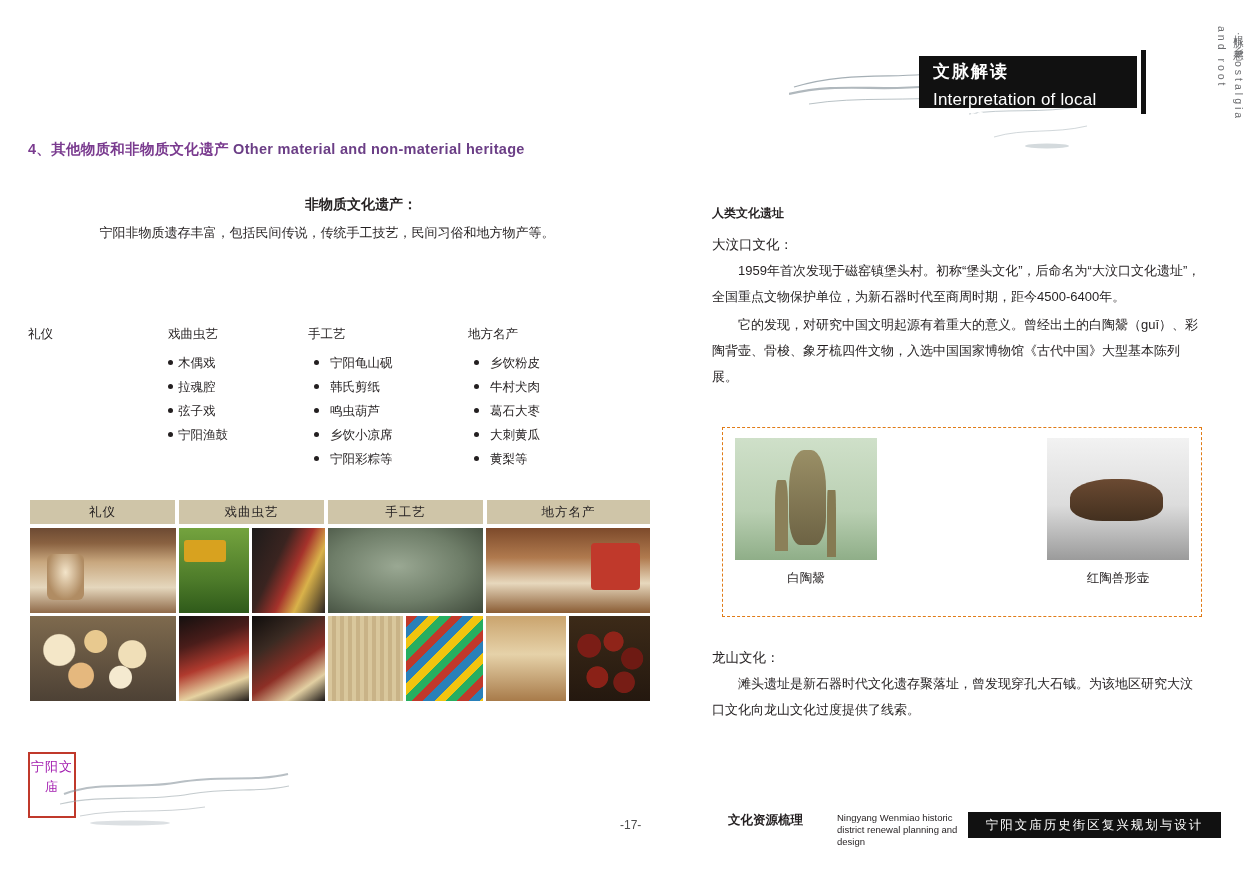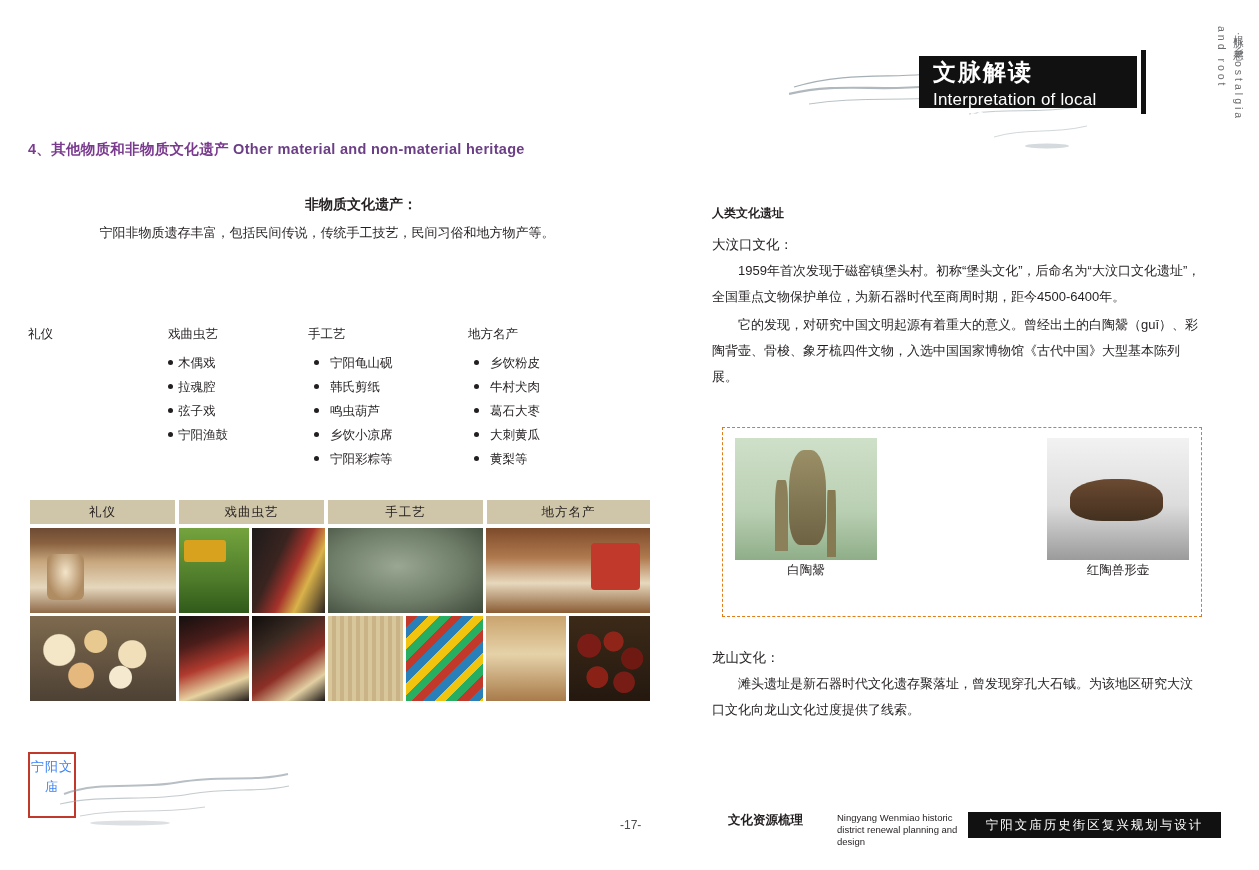--- a/index.html
+++ b/index.html
@@ -40,21 +40,21 @@
     top: 36px;
     left: 130px;
     width: 218px;
     height: 52px;
     background: #111111;
     color: #ffffff;
     padding: 6px 10px 6px 14px;
     box-sizing: border-box;
   }
   .header-tag .cn {
-    font-size: 23px;
+    font-size: 17px;
     font-weight: bold;
     letter-spacing: 2px;
     line-height: 20px;
   }
   .header-tag .en {
     font-size: 17px;
     line-height: 16px;
     letter-spacing: 0.2px;
     margin-top: 10px;
   }
@@ -317,21 +317,21 @@
     text-align: center;
   }
   .artifact .pic {
     width: 142px;
     height: 122px;
     position: relative;
     overflow: hidden;
   }
   .artifact .cap {
     font-size: 12.5px;
-    margin-top: 2px;
+    margin-top: 10px;
   }
   .pic.gui {
     background: linear-gradient(180deg,#cfe0c9 0%,#b9cfb2 60%,#8fae88 100%);
   }
   .pic.gui::after {
     content:"";position:absolute;left:38%;top:10%;width:26%;height:78%;
     background:linear-gradient(180deg,#9a8f66,#6d6344);
     border-radius:40% 40% 30% 30%;
     box-shadow:-26px 18px 0 -12px #8b8059, 24px 26px 0 -14px #857a52;
   }
@@ -360,21 +360,21 @@
   }
 
   
   .seal {
     position: absolute;
     left: 28px;
     top: 752px;
     width: 48px;
     height: 66px;
     border: 2px solid #c0392b;
-    color: #3b82f6;
+    color: #a21caf;
     font-size: 13px;
     line-height: 20px;
     text-align: center;
     padding-top: 3px;
     box-sizing: border-box;
     letter-spacing: 1px;
   }
   .footer-ink {
     position: absolute;
     left: 60px;

